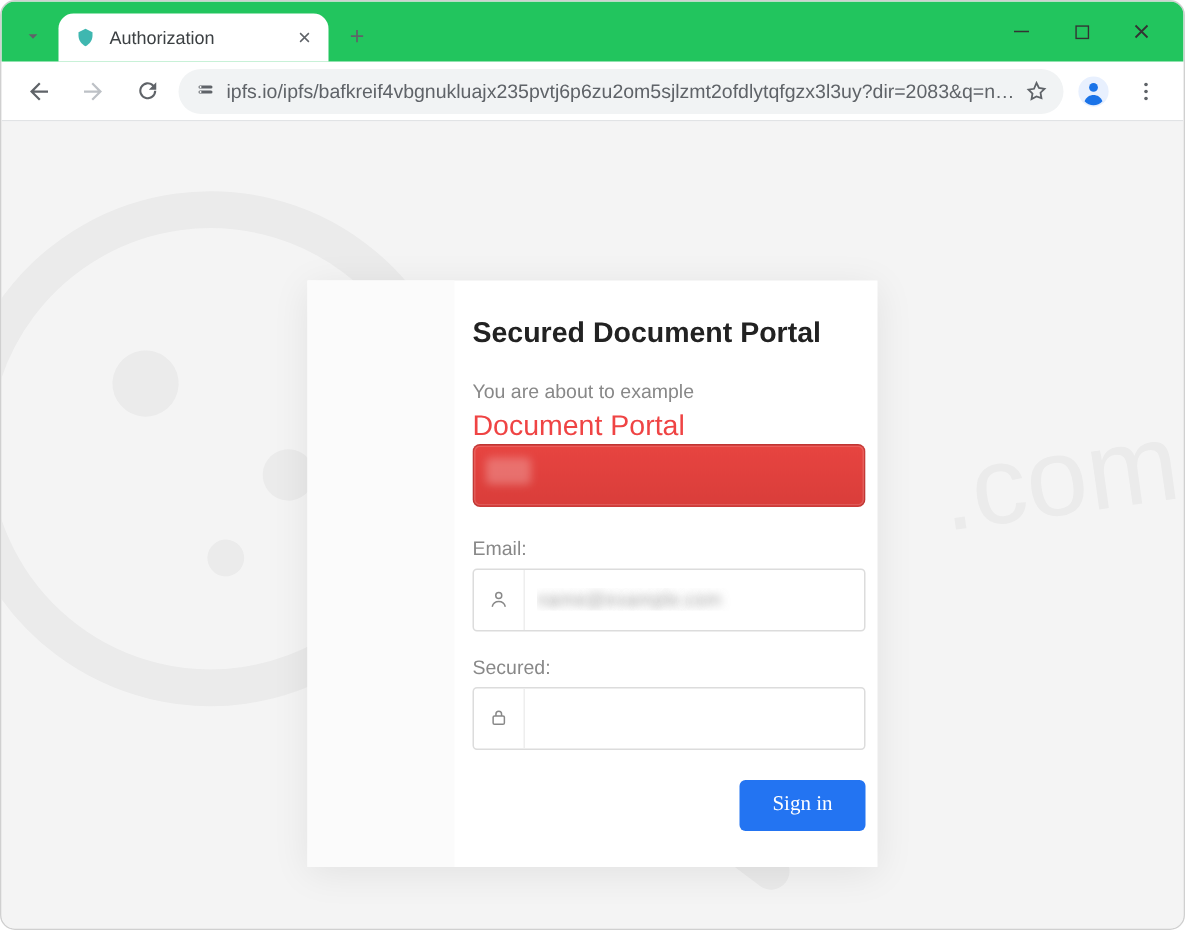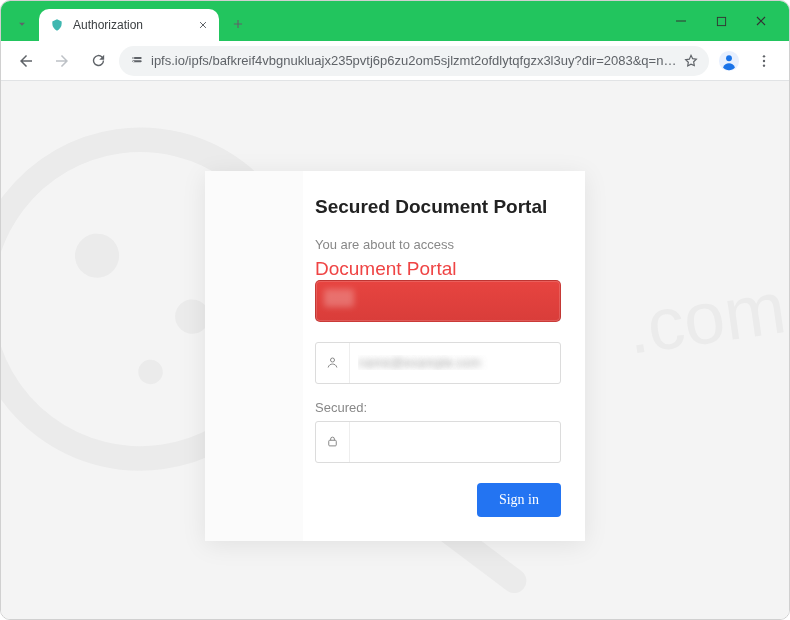--- a/index.html
+++ b/index.html
@@ -111,25 +111,25 @@
     .watermark {
       position:absolute; inset:0;
       pointer-events:none;
       opacity:0.06;
       display:flex; align-items:center; justify-content:center;
       transform: rotate(-8deg) scale(1.4);
     }
     .watermark svg { width: 900px; height: 600px; }
     .card {
       position:absolute;
-      top: 90px;
+      top: 106px;
       width: 380px;
       background:#fff;
       box-shadow: 0 4px 24px rgba(0,0,0,0.08);
-      padding: 24px 24px 24px 110px;
+      padding: 24px 8px 24px 110px;
     }
     .card-left-pad {
       position:absolute; left:0; top:0; bottom:0; width:98px;
       background:#fbfbfb;
     }
     .card-inner { position:relative; }
     .heading {
       font-size: 19px;
       font-weight: 600;
       color:#222;
@@ -300,25 +300,26 @@
         <circle cx="250" cy="290" r="10" fill="#666"></circle>
         <text x="430" y="330" font-size="110" font-family="Arial" fill="#666" font-style="italic" letter-spacing="-4">risk</text>
         <text x="640" y="330" font-size="60" font-family="Arial" fill="#666">.com</text>
       </svg>
     </div>
 
     <div class="card">
       <div class="card-left-pad"></div>
       <div class="card-inner">
         <div class="heading">Secured Document Portal</div>
-        <div class="subtext">You are about to access</div>
+        <div class="subtext">You are about to example</div>
         <div class="subtext2">Document Portal</div>
 
         <div class="red-block"></div>
 
+        <div class="label">Email:</div>
         <div class="input-wrap">
           <span class="input-icon">
             <svg width="15" height="15" viewBox="0 0 24 24">
                 <circle cx="12" cy="8" r="3.2" fill="none" stroke="#888" stroke-width="1.6"></circle>
                 <path d="M5 20c1-4 4-5.5 7-5.5s6 1.5 7 5.5" fill="none" stroke="#888" stroke-width="1.6"></path>
               </svg>
           </span>
           <input class="input-field input-blur" type="text" value="name@example.com" style="">
         </div>
 

